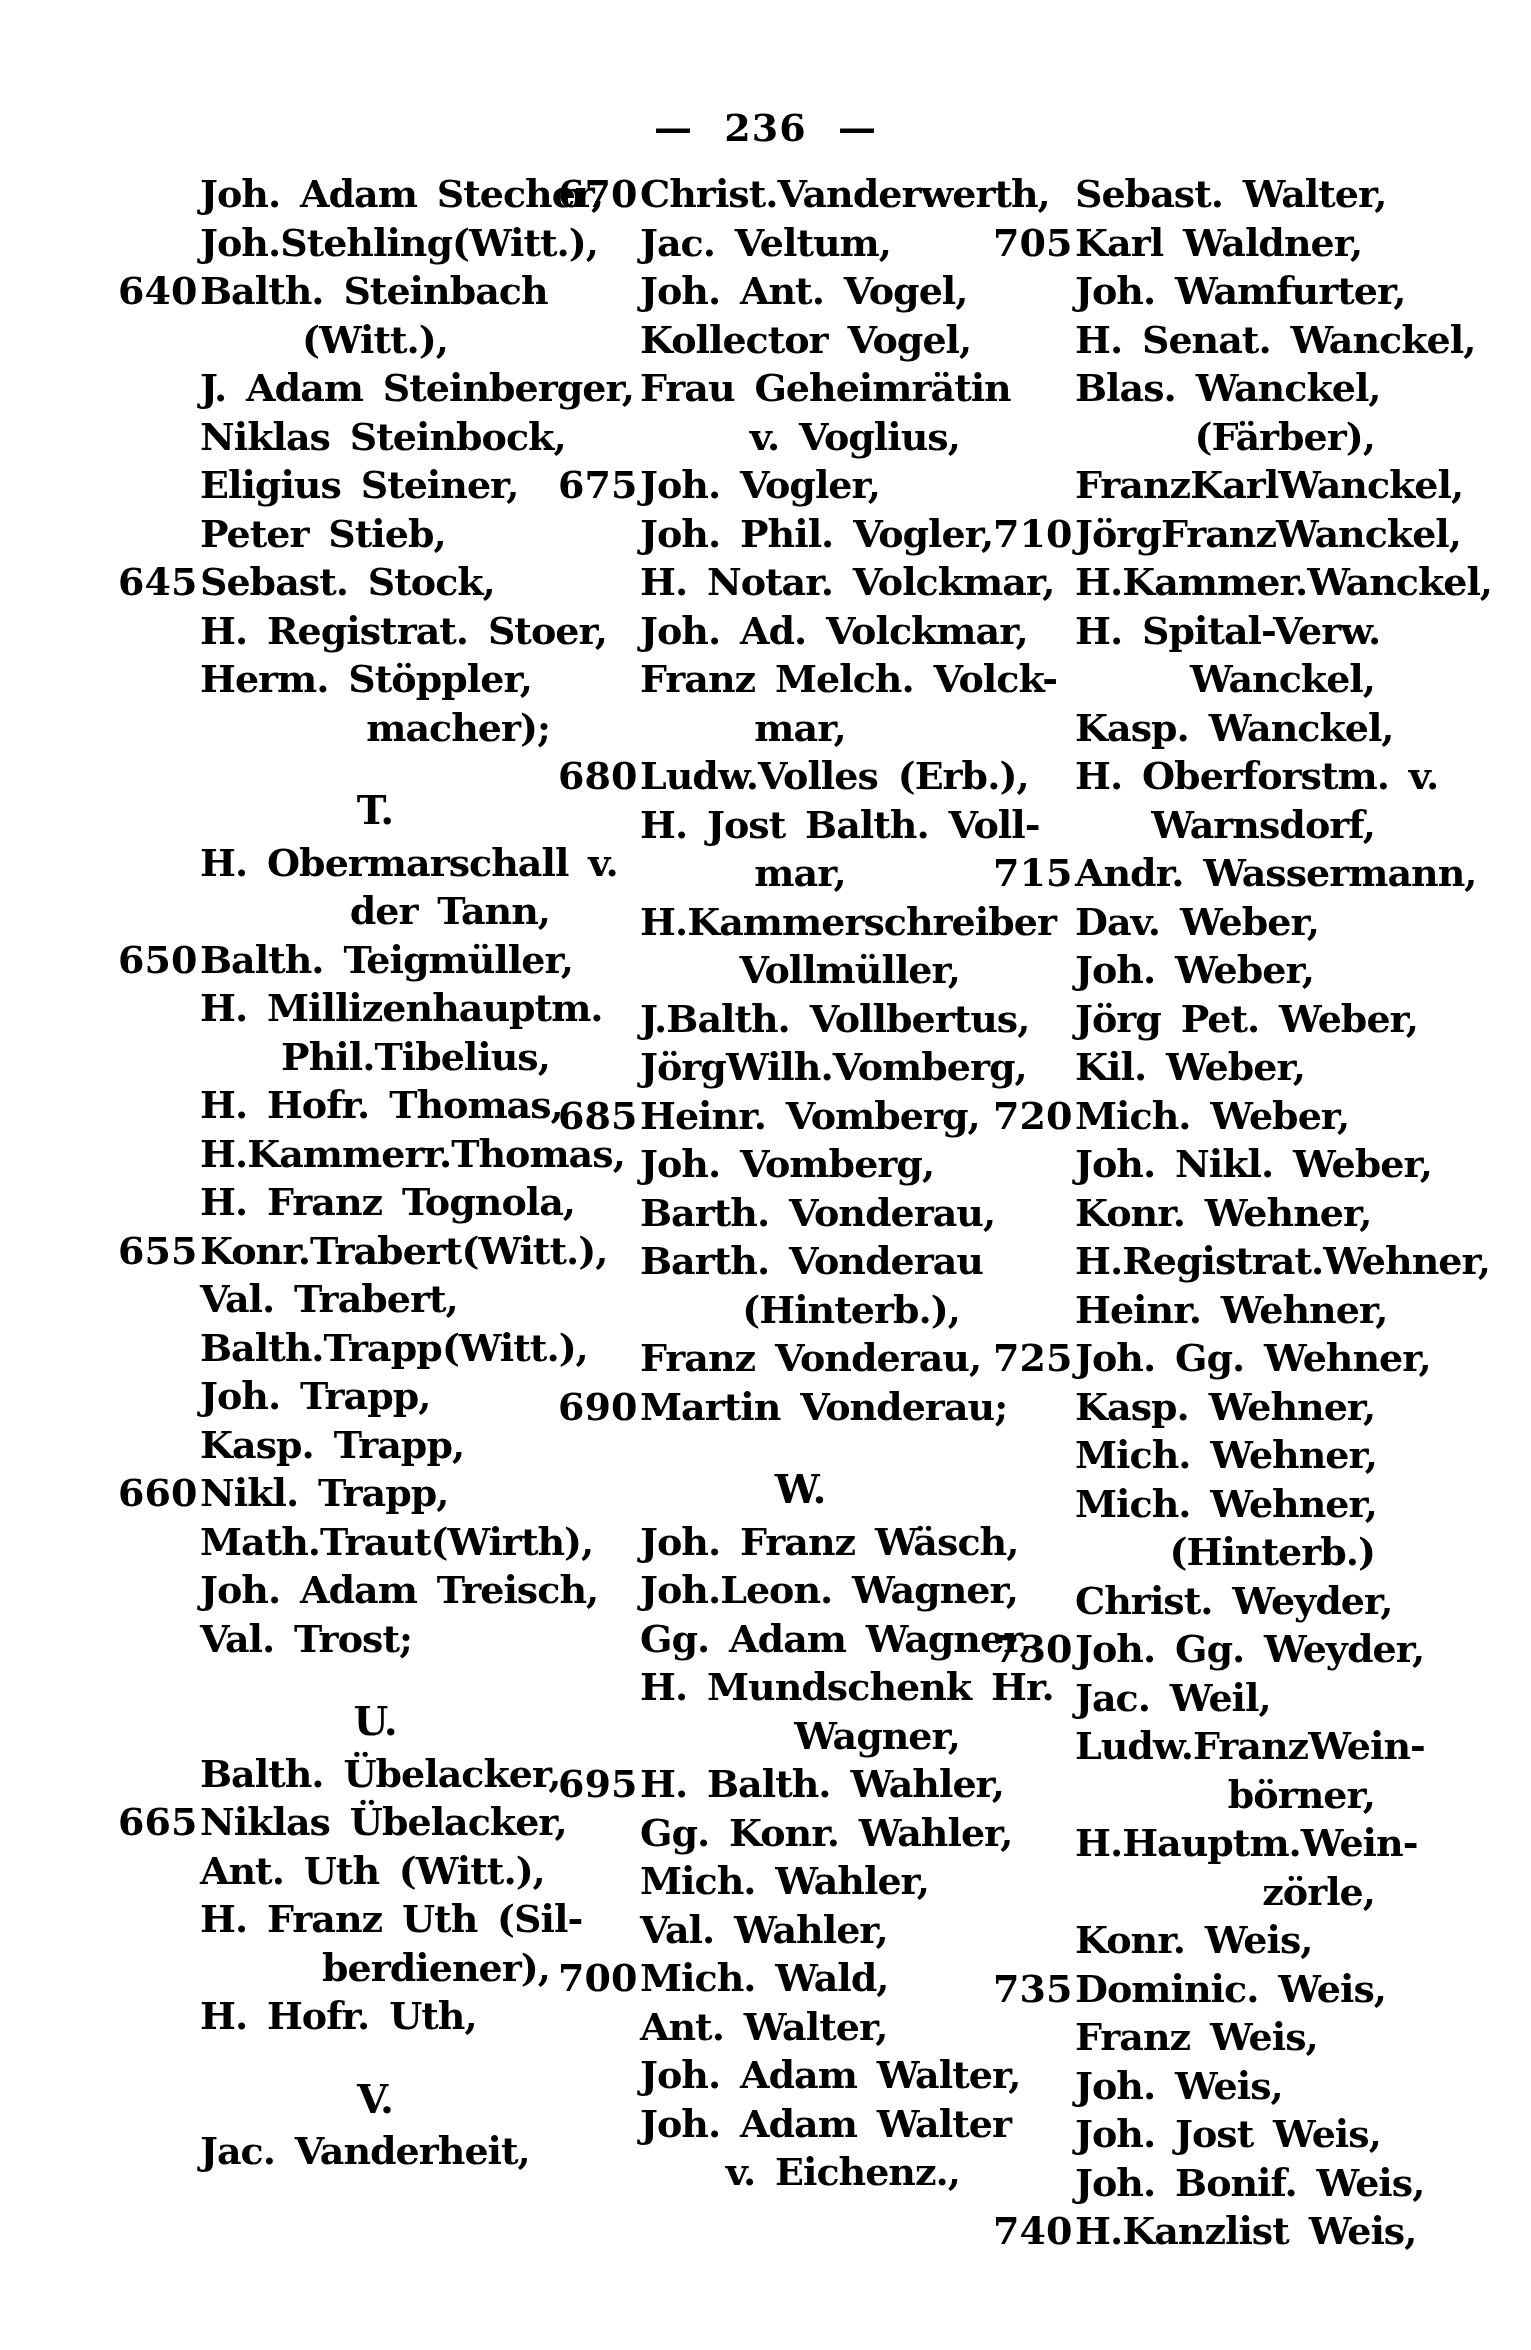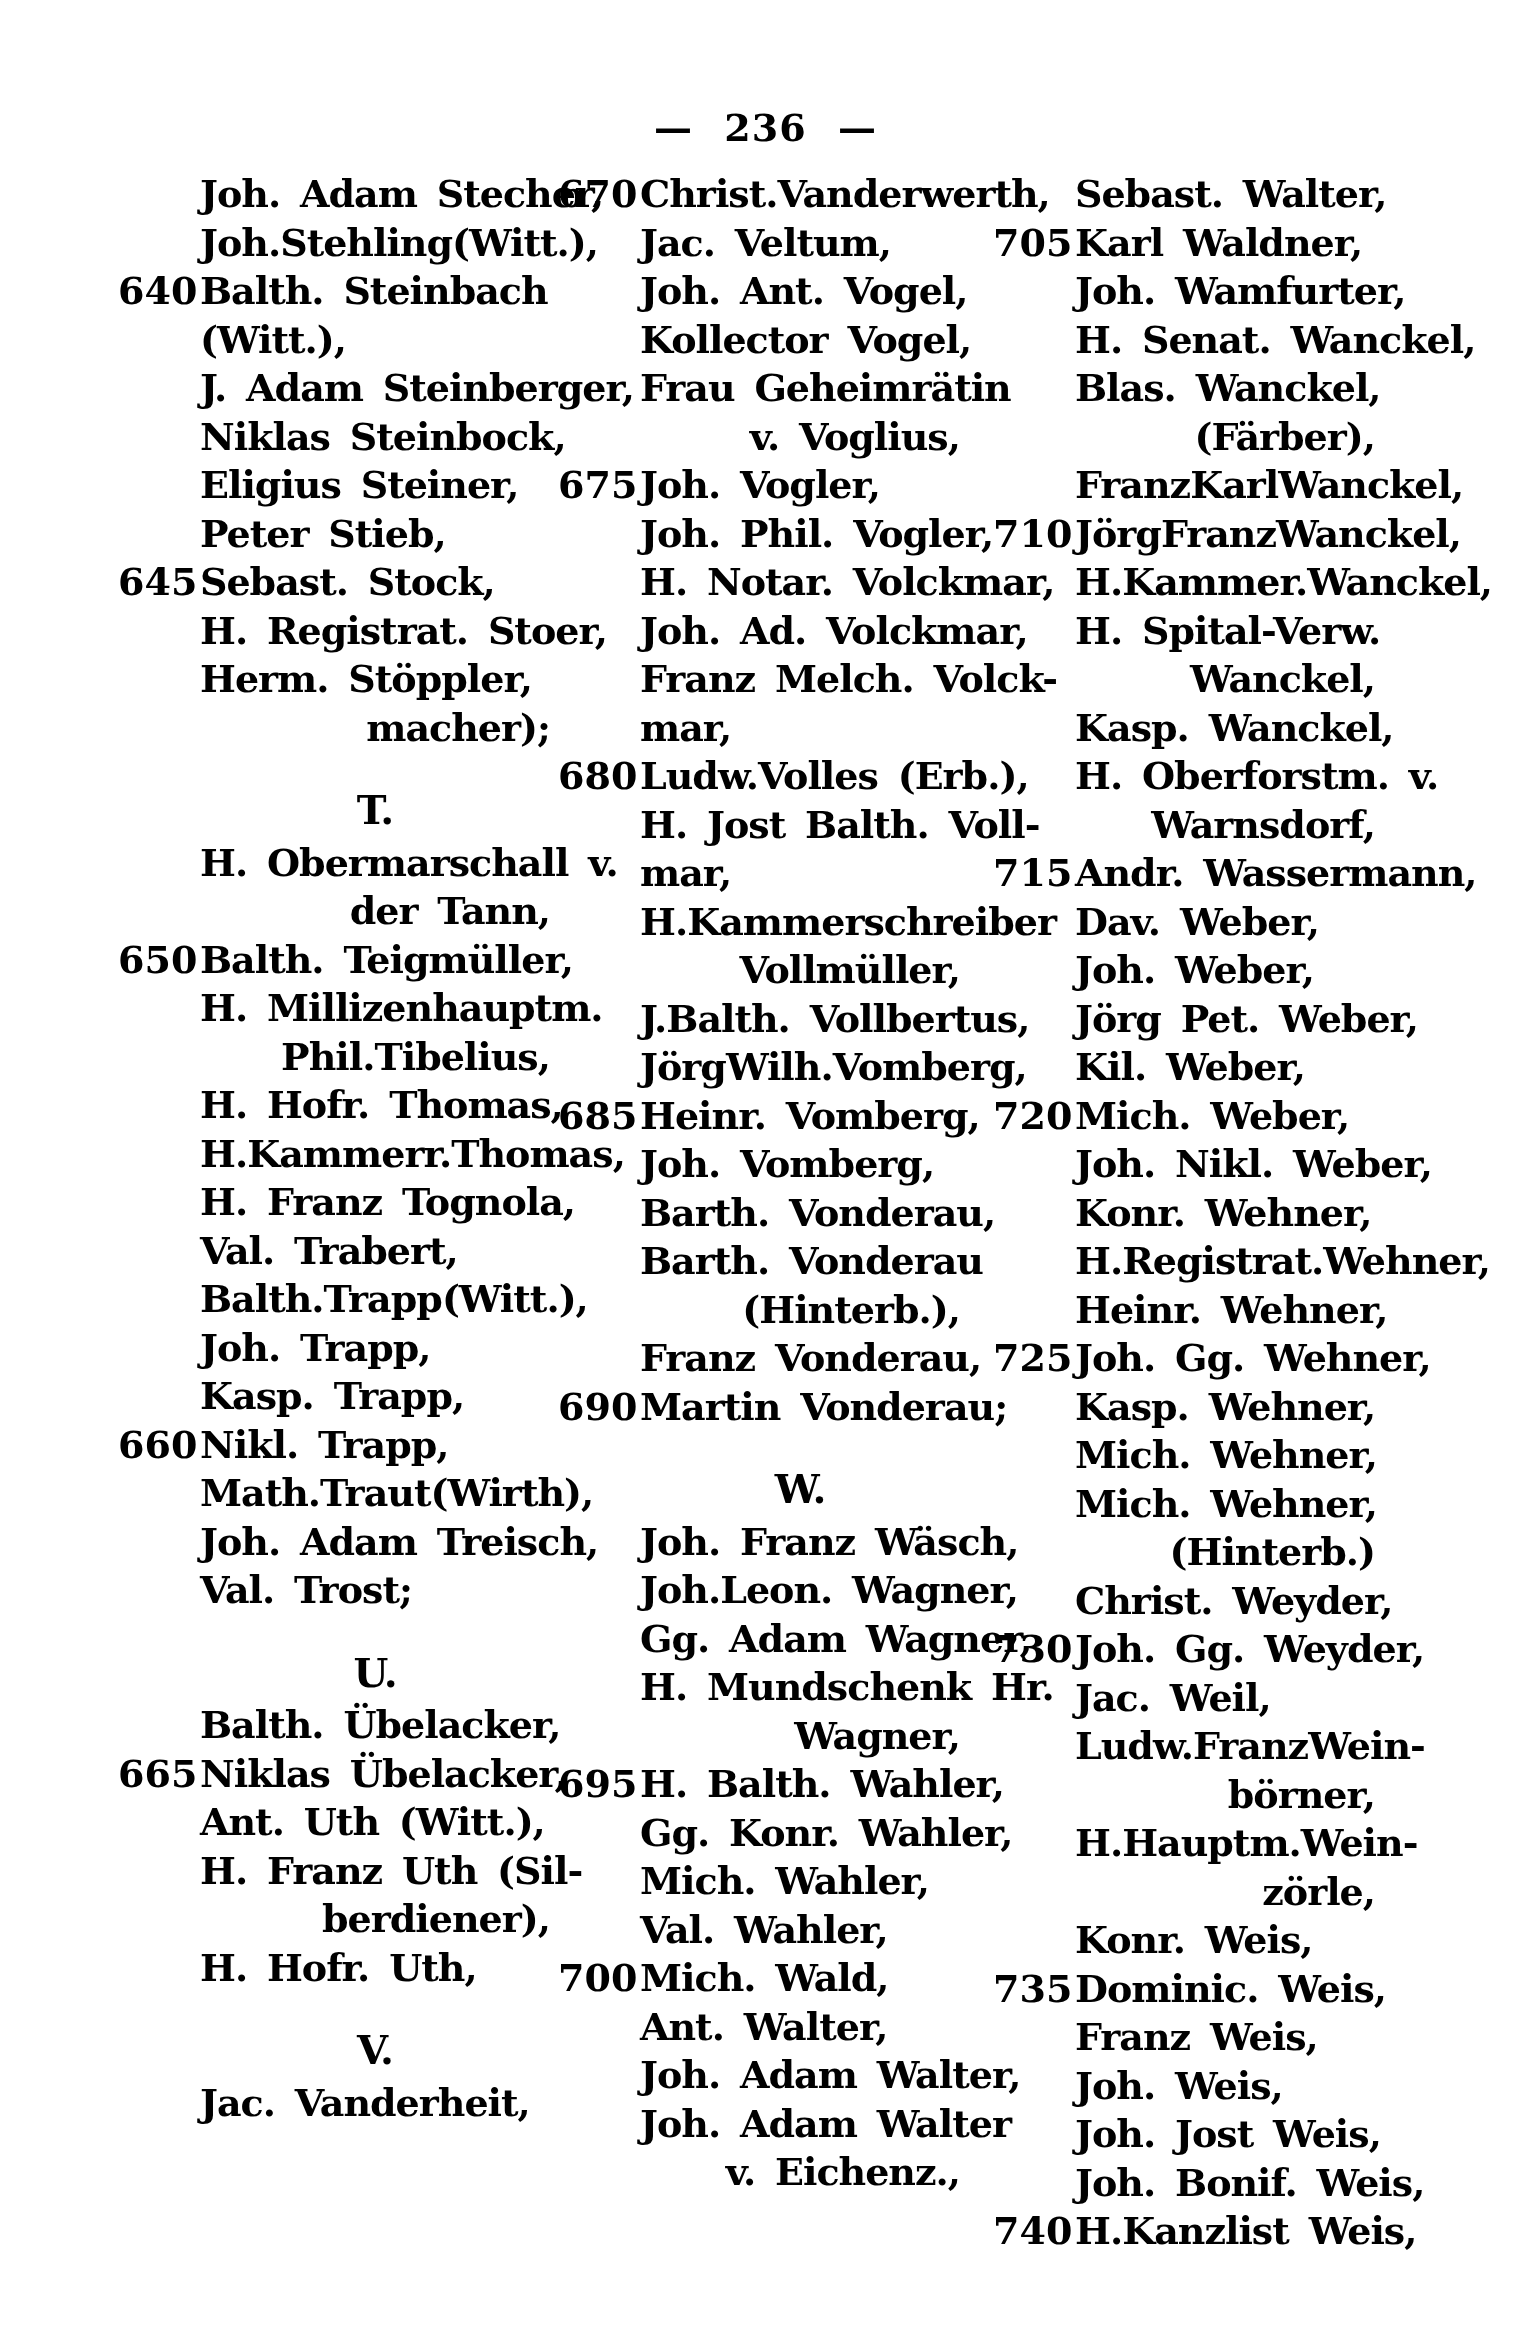--- a/index.html
+++ b/index.html
@@ -33,21 +33,21 @@
   #col-left   { left: 200px;  width: 350px; }
   #col-middle { left: 640px;  width: 320px; }
   #col-right  { left: 1075px; width: 300px; }
   .line {
     position: relative;
     height: 48.5px;
     line-height: 48.5px;
     white-space: nowrap;
   }
   .line.r { text-align: right; }
-  .line.c { text-align: left; }
+  .line.c { text-align: center; }
   .line.hdr {
     text-align: center;
     margin-top: 34px;
     margin-bottom: 4px;
     font-size: 40px;
   }
   .num {
     position: absolute;
     left: -82px;
     width: 70px;
@@ -75,20 +75,21 @@
       <div class="line r"><span>macher);</span></div>
       <div class="line hdr">T.</div>
       <div class="line"><span>H. Obermarschall v.</span></div>
       <div class="line r"><span>der Tann,</span></div>
       <div class="line"><span class="num">650</span><span>Balth. Teigmüller,</span></div>
       <div class="line"><span>H. Millizenhauptm.</span></div>
       <div class="line r"><span>Phil.Tibelius,</span></div>
       <div class="line"><span>H. Hofr. Thomas,</span></div>
       <div class="line"><span>H.Kammerr.Thomas,</span></div>
       <div class="line"><span>H. Franz Tognola,</span></div>
+      <div class="line"><span class="num">655</span><span>Konr.Trabert(Witt.),</span></div>
       <div class="line"><span>Val. Trabert,</span></div>
       <div class="line"><span>Balth.Trapp(Witt.),</span></div>
       <div class="line"><span>Joh. Trapp,</span></div>
       <div class="line"><span>Kasp. Trapp,</span></div>
       <div class="line"><span class="num">660</span><span>Nikl. Trapp,</span></div>
       <div class="line"><span>Math.Traut(Wirth),</span></div>
       <div class="line"><span>Joh. Adam Treisch,</span></div>
       <div class="line"><span>Val. Trost;</span></div>
       <div class="line hdr">U.</div>
       <div class="line"><span>Balth. Übelacker,</span></div>

